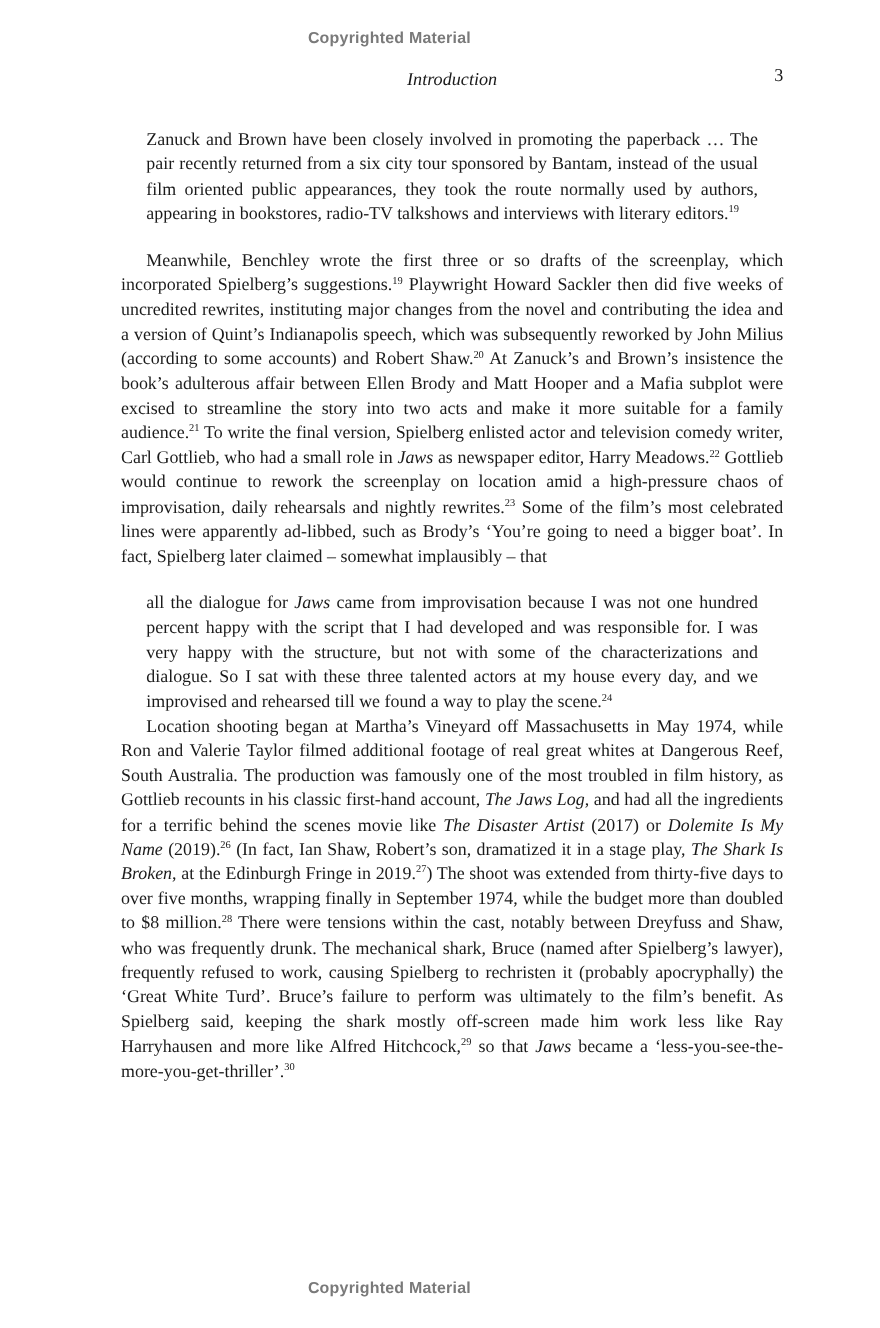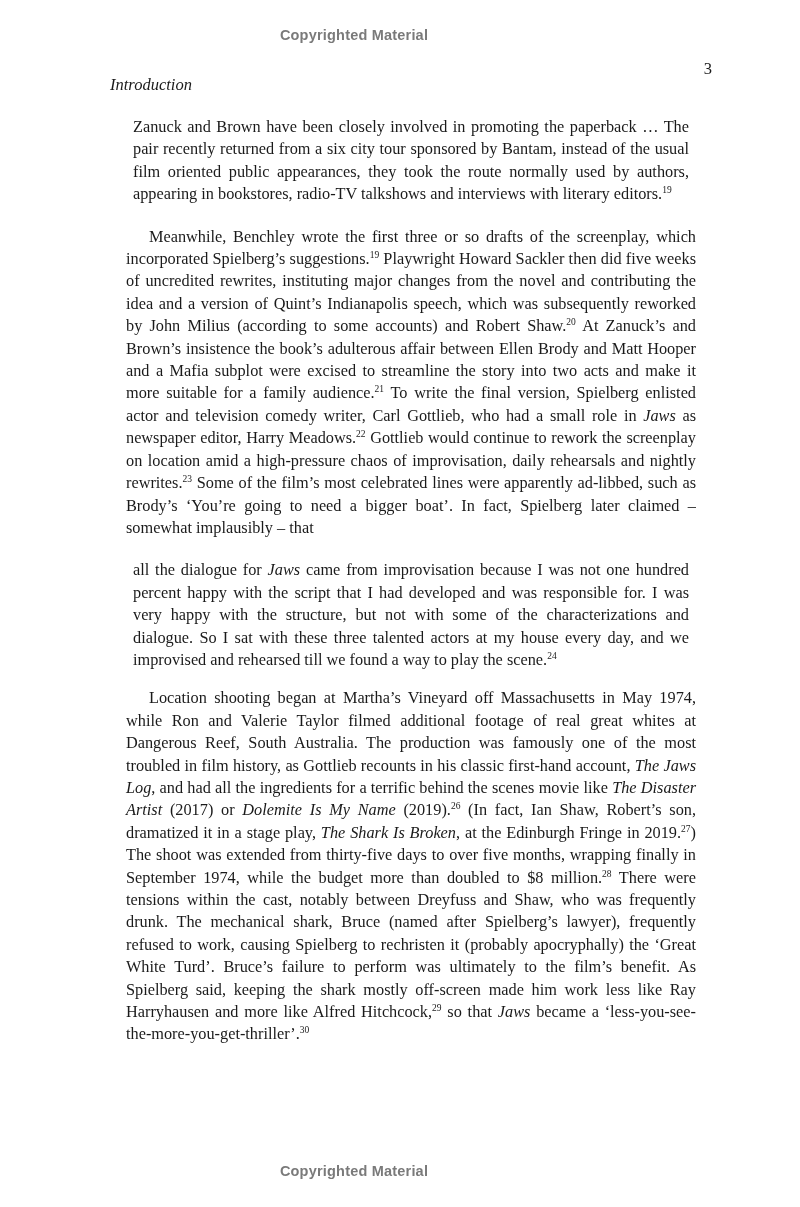--- a/index.html
+++ b/index.html
@@ -8,28 +8,28 @@
       position: absolute; left: 0; width: 708px; text-align: center;
       font-family: "Liberation Sans", sans-serif; font-weight: bold;
       font-size: 14.5px; color: #7a7a7a; letter-spacing: 0.2px;
     }
     .wm-top { top: 27px; }
     .wm-bottom { top: 1163px; }
     .running-head {
       position: absolute; top: 59px; left: 110px; width: 602px; height: 22px;
       font-family: "Liberation Serif", serif; font-size: 16.5px; color: #1a1a1a;
     }
-    .running-title { position: absolute; left: 0; width: 602px; text-align: left; font-style: italic; top: 16px; }
+    .running-title { position: absolute; left: 0; width: 602px; text-align: center; font-style: italic; top: 3px; }
     .page-number { position: absolute; right: 0; top: 0; }
     .content {
       position: absolute; top: 116px; left: 110px; width: 602px;
       font-family: "Liberation Serif", serif; font-size: 16.3px; line-height: 22.4px;
       color: #1a1a1a; text-align: justify; hyphens: manual;
     }
-    .content p { margin: 16px; }
+    .content p { margin: 0; }
     .blockquote { margin: 0 0 0 23px !important; width: 556px; }
     .bq1 { margin-bottom: 20px !important; }
     .p-indent { text-indent: 23px; }
     .gap-before { margin-top: 20px !important; }
     sup { font-size: 9.5px; line-height: 0; vertical-align: 6px; }
     em { font-style: italic; }
   </style>
 </head>
 <body>
 

